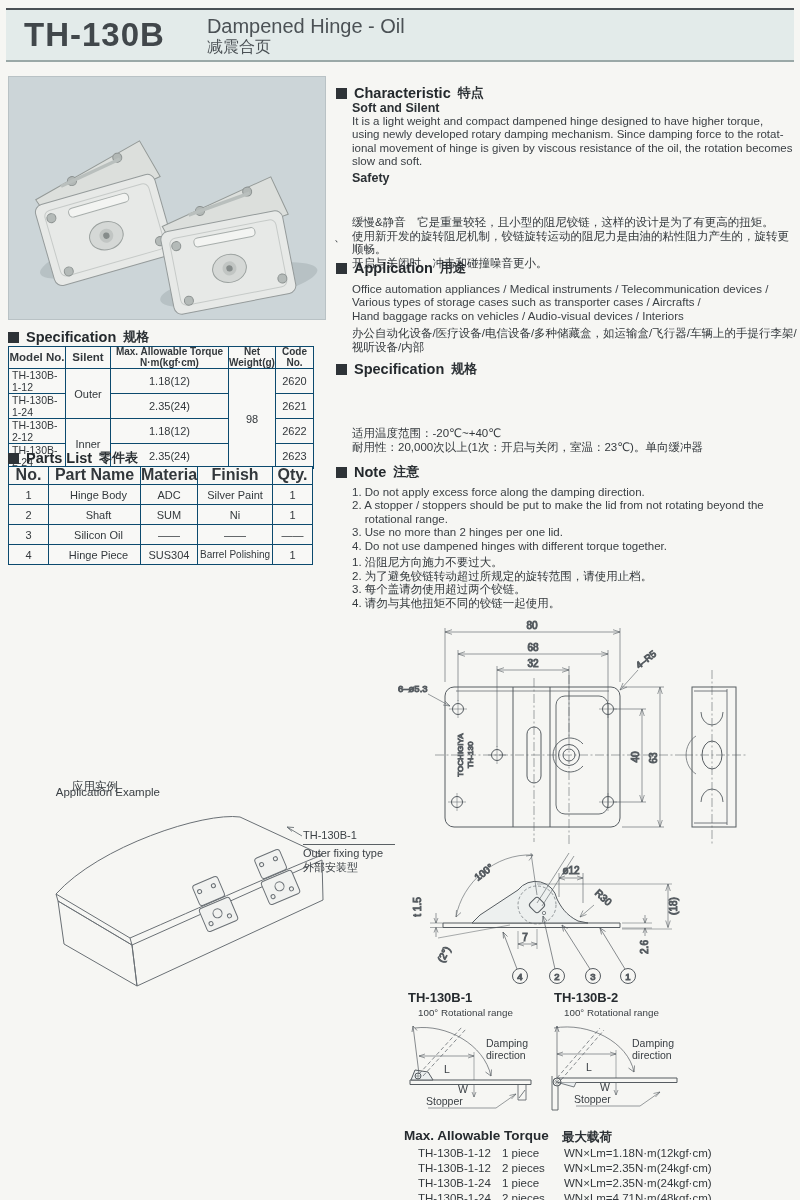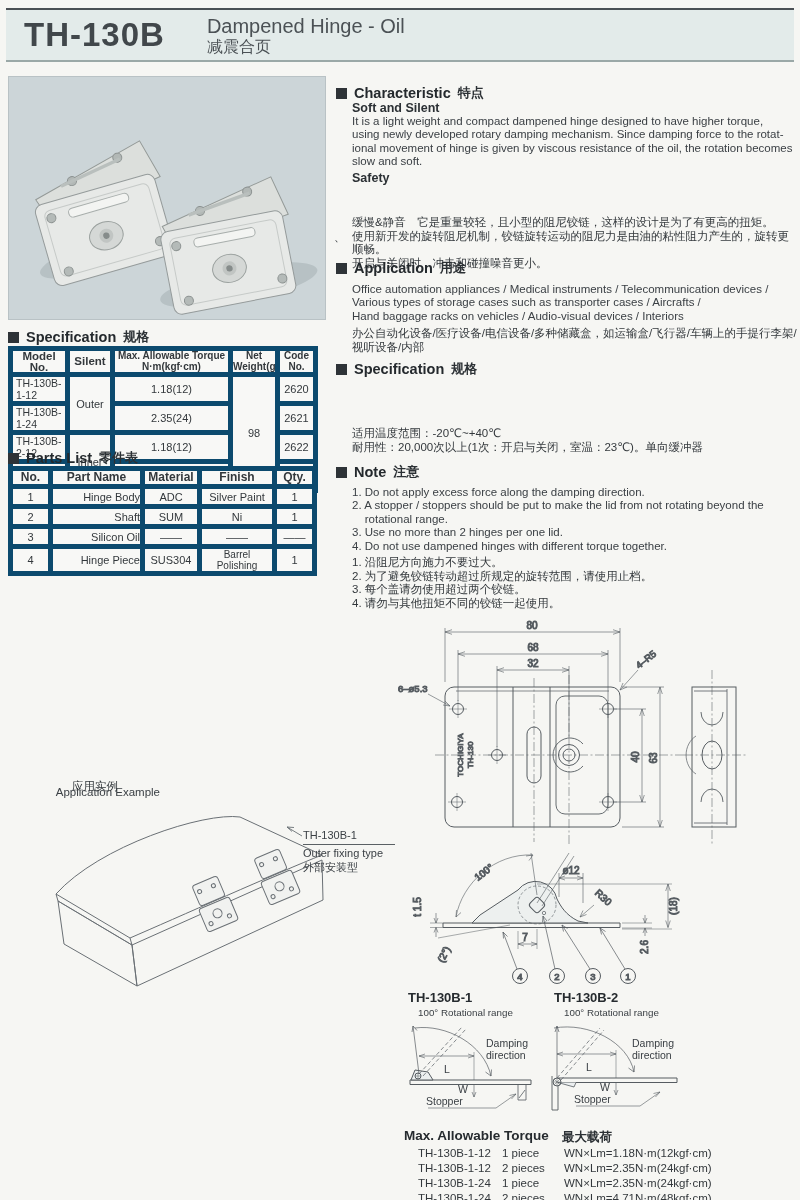--- a/index.html
+++ b/index.html
@@ -17,31 +17,31 @@
   
   .h-sec{position:absolute;display:flex;align-items:center;gap:7px}
   .h-sec .sq{width:11px;height:11px;background:#2e3337;flex:0 0 auto}
   .h-sec .en{font-size:14.5px;font-weight:bold;color:#24292d}
   .h-sec .zh{font-size:13px;font-weight:bold;color:#2c3135}
   .sub{position:absolute;font-size:12.5px;font-weight:bold;color:#2b3034}
   .txt{position:absolute;font-size:11.5px;line-height:13.4px;color:#3b4045;white-space:pre-line}
   .zhtxt{position:absolute;font-size:11.5px;line-height:13.6px;color:#33383c;white-space:pre-line}
   
   table{border-collapse:collapse;position:absolute;table-layout:fixed;background:#f8f8f6}
-  th,td{border:5px solid #0c4a6e;text-align:center;color:#33383c;overflow:hidden}
+  th,td{border:1px solid #0c4a6e;text-align:center;color:#33383c;overflow:hidden}
   th{font-size:10px;font-weight:bold;line-height:10.5px}
   th.big{font-size:11.5px}
   td{font-size:11px;height:17px}
   .spec-t{left:8px;top:346px;width:305px}
   .spec-t td.m{text-align:left;padding-left:3px;font-size:10.5px}
   .spec-t th{height:22px}
   .parts-t{left:8px;top:466px;width:304px}
-  .parts-t th{font-size:12px;height:18px}
+  .parts-t th{font-size:16px;height:18px}
   .parts-t td{height:20px}
-  .parts-t td.pn{text-align:right;padding-left:8px}
+  .parts-t td.pn{text-align:center;padding-left:8px}
   .parts-t td.sm{font-size:10px}
   .pre{white-space:pre-line}
   
   .photo{position:absolute;left:8px;top:76px;width:318px;height:244px;background:#ccd5d8;border:1px solid #b9c2c5}
   
   svg text{font-family:"Liberation Sans","DejaVu Sans",sans-serif;fill:#3c4247}
   .callout{position:absolute;font-size:11px;color:#3b4045;line-height:13px}
   .callout-line{position:absolute;width:92px;border-top:1px solid #5a6064}
   .rot-title{position:absolute;font-size:13px;font-weight:bold;color:#262b2f}
   .rot-sm{position:absolute;font-size:9.8px;color:#3b4045;white-space:pre-line;line-height:11.5px}

